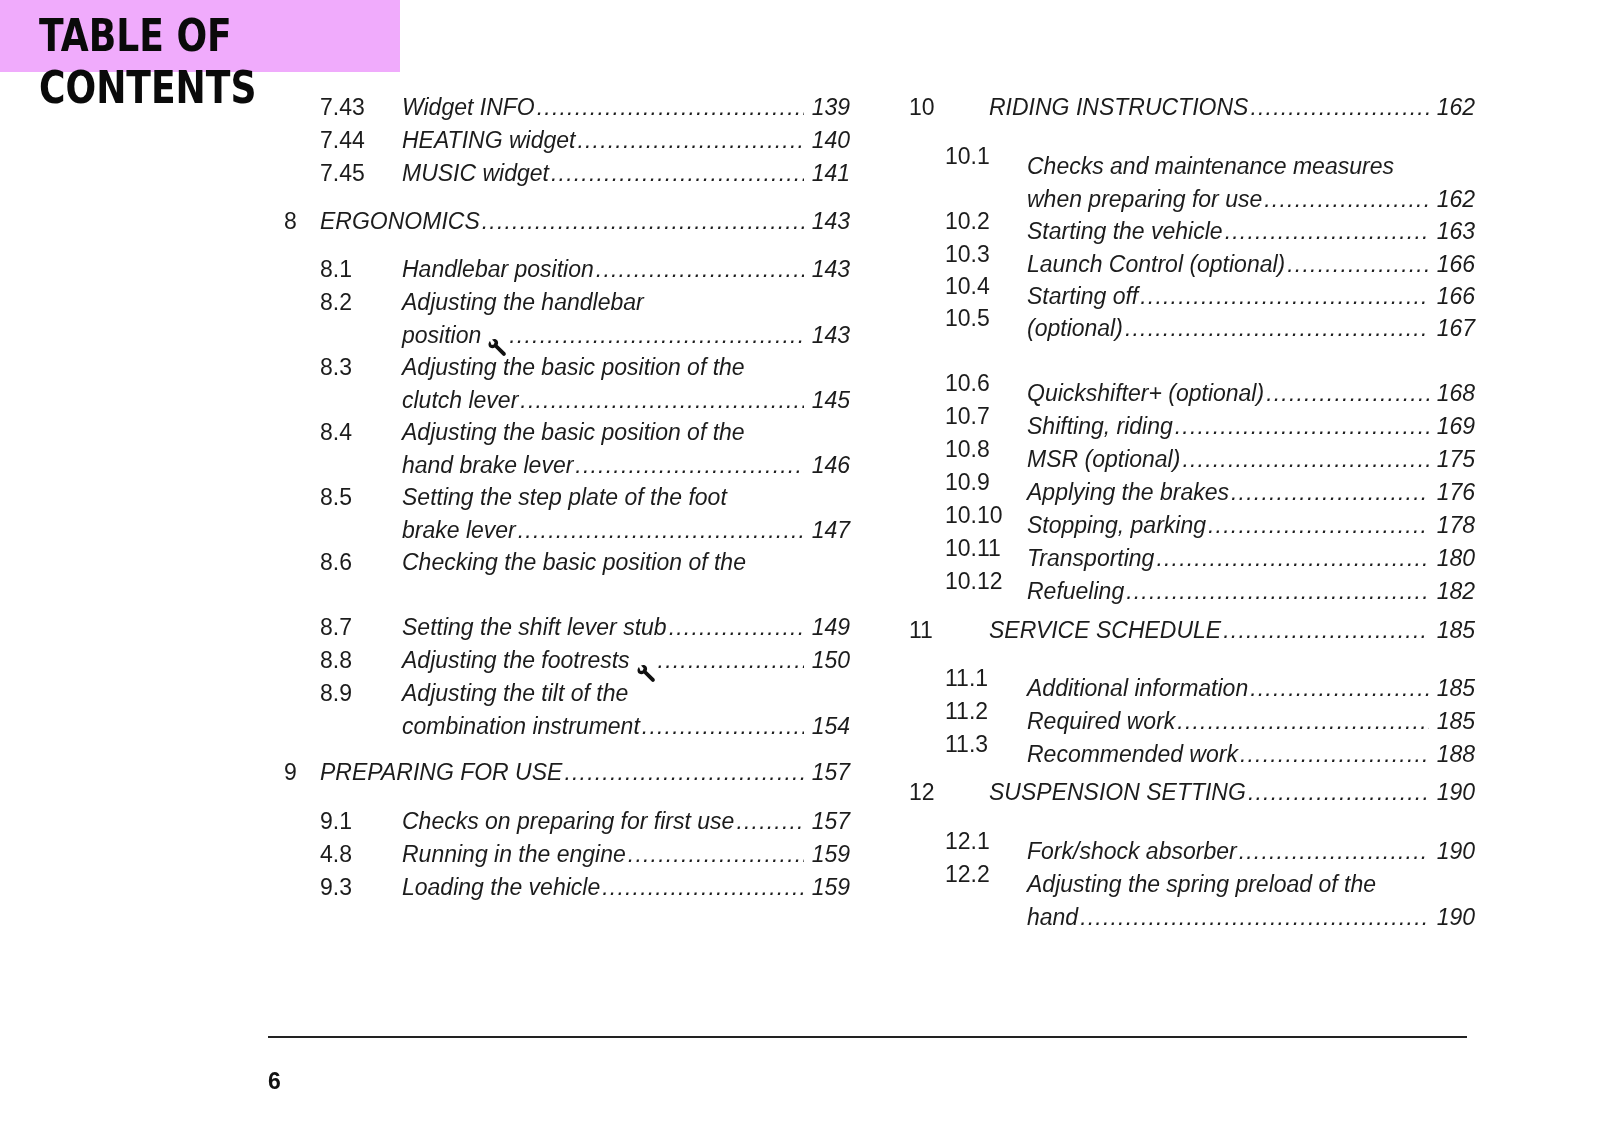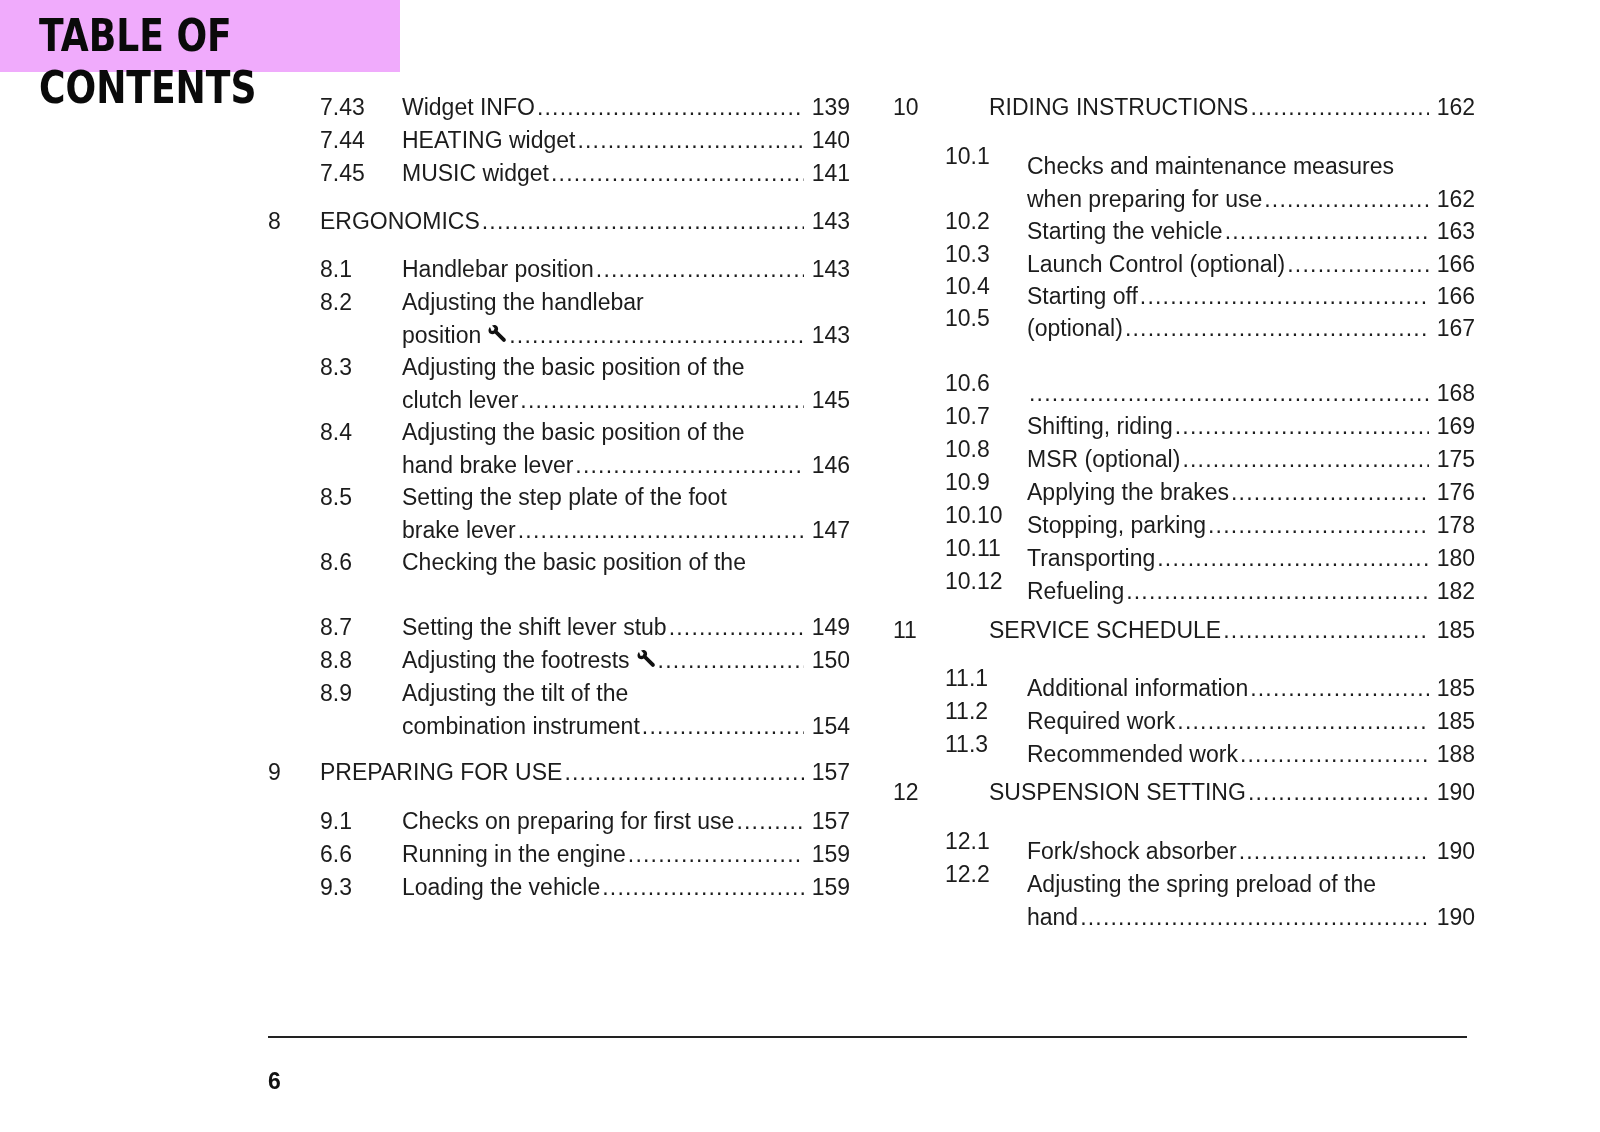--- a/index.html
+++ b/index.html
@@ -47,34 +47,35 @@
     .row {
       position: absolute;
       left: 0;
       right: 0;
       font-size: 23px;
       line-height: 32.5px;
       color: #1c1c1c;
     }
     .row .num {
       position: absolute;
-      left: 0;
+      left: 16px;
       top: 0;
       white-space: nowrap;
     }
     .row .text-block {
       position: absolute;
       top: 0;
       right: 0;
     }
     .row .line {
       display: flex;
-      align-items: flex-start;
+      align-items: flex-end;
       white-space: nowrap;
       height: 32.5px;
+      font-style: italic;
     }
     .row .line .label {
       flex: 0 0 auto;
     }
     .row .line .dots {
       flex: 1 1 auto;
       overflow: hidden;
       white-space: nowrap;
       letter-spacing: 1.2px;
       margin: 0 4px 0 2px;
@@ -292,21 +293,21 @@
       <span class="num">9.1</span>
       <div class="text-block">
         <div class="line">
           <span class="label">Checks on preparing for first use</span>
           <span class="dots"></span>
           <span class="page">157</span>
         </div>
       </div>
     </div>
     <div class="row section" style="top: 838px;">
-      <span class="num">6.6</span>
+      <span class="num">4.8</span>
       <div class="text-block">
         <div class="line">
           <span class="label">Running in the engine</span>
           <span class="dots"></span>
           <span class="page">159</span>
         </div>
       </div>
     </div>
     <div class="row section" style="top: 871px;">
       <span class="num">9.3</span>
@@ -380,20 +381,21 @@
           <span class="label">(optional)</span>
           <span class="dots"></span>
           <span class="page">167</span>
         </div>
       </div>
     </div>
     <div class="row section" style="top: 367px;">
       <span class="num">10.6</span>
       <div class="text-block">
         <div class="line">
+          <span class="label">Quickshifter+ (optional)</span>
           <span class="dots"></span>
           <span class="page">168</span>
         </div>
       </div>
     </div>
     <div class="row section" style="top: 400px;">
       <span class="num">10.7</span>
       <div class="text-block">
         <div class="line">
           <span class="label">Shifting, riding</span>

